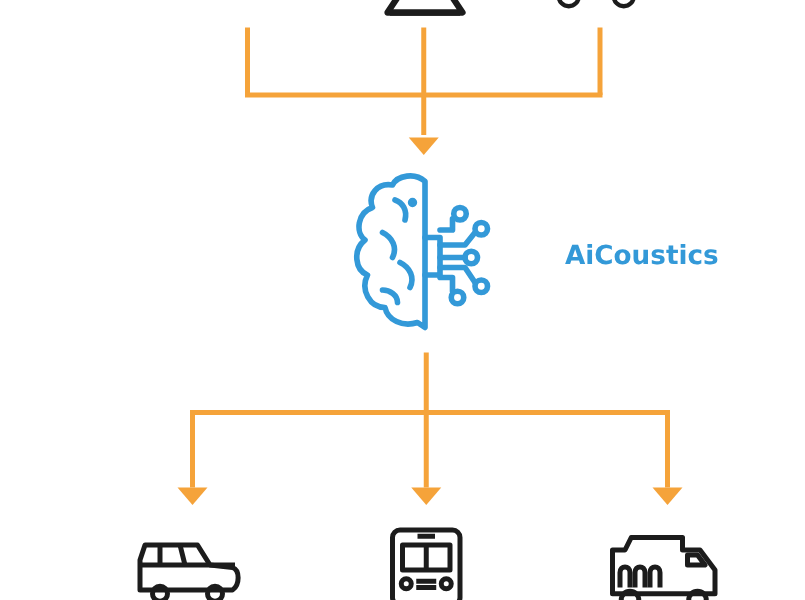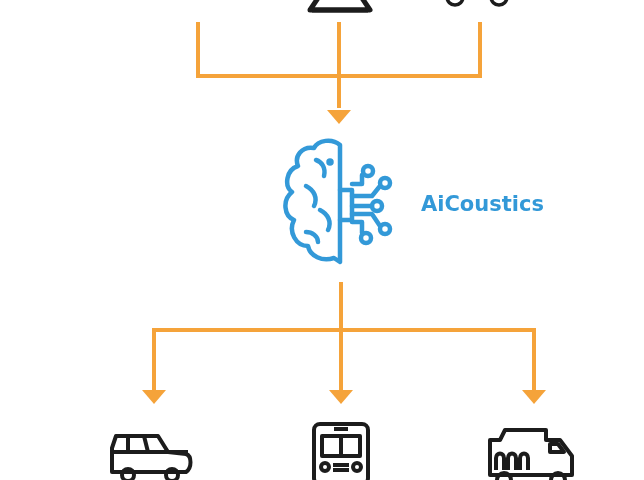--- a/index.html
+++ b/index.html
@@ -1,18 +1,18 @@
 <!DOCTYPE html>
 <html><head>
 <meta charset="utf-8">
 <style>
   html, body { margin: 0; padding: 0; background: #ffffff; }
   body { width: 644px; height: 480px; overflow: hidden; position: relative; font-family: "DejaVu Sans", sans-serif; }
   svg.diagram { position: absolute; left: 0; top: 0; }
-  .brand { position: absolute; left: 421px; top: 192px; font-family: "DejaVu Sans", sans-serif; font-weight: bold; font-size: 21px; color: #3399d8; letter-spacing: 0px; }
+  .brand { position: absolute; left: 452px; top: 192px; font-family: "DejaVu Sans", sans-serif; font-weight: bold; font-size: 21px; color: #3399d8; letter-spacing: 0px; }
 </style>
 </head>
 <body>
 
 <svg class="diagram" width="644" height="480" viewBox="0 0 644 480">
 
   <g fill="none" stroke="#1c1c1c" stroke-width="5" stroke-linejoin="round">
     <path d="M310 10 L322 -8 L358 -8 L370 10 Z"></path>
     <line x1="312" y1="10" x2="368" y2="10"></line>
   </g>

